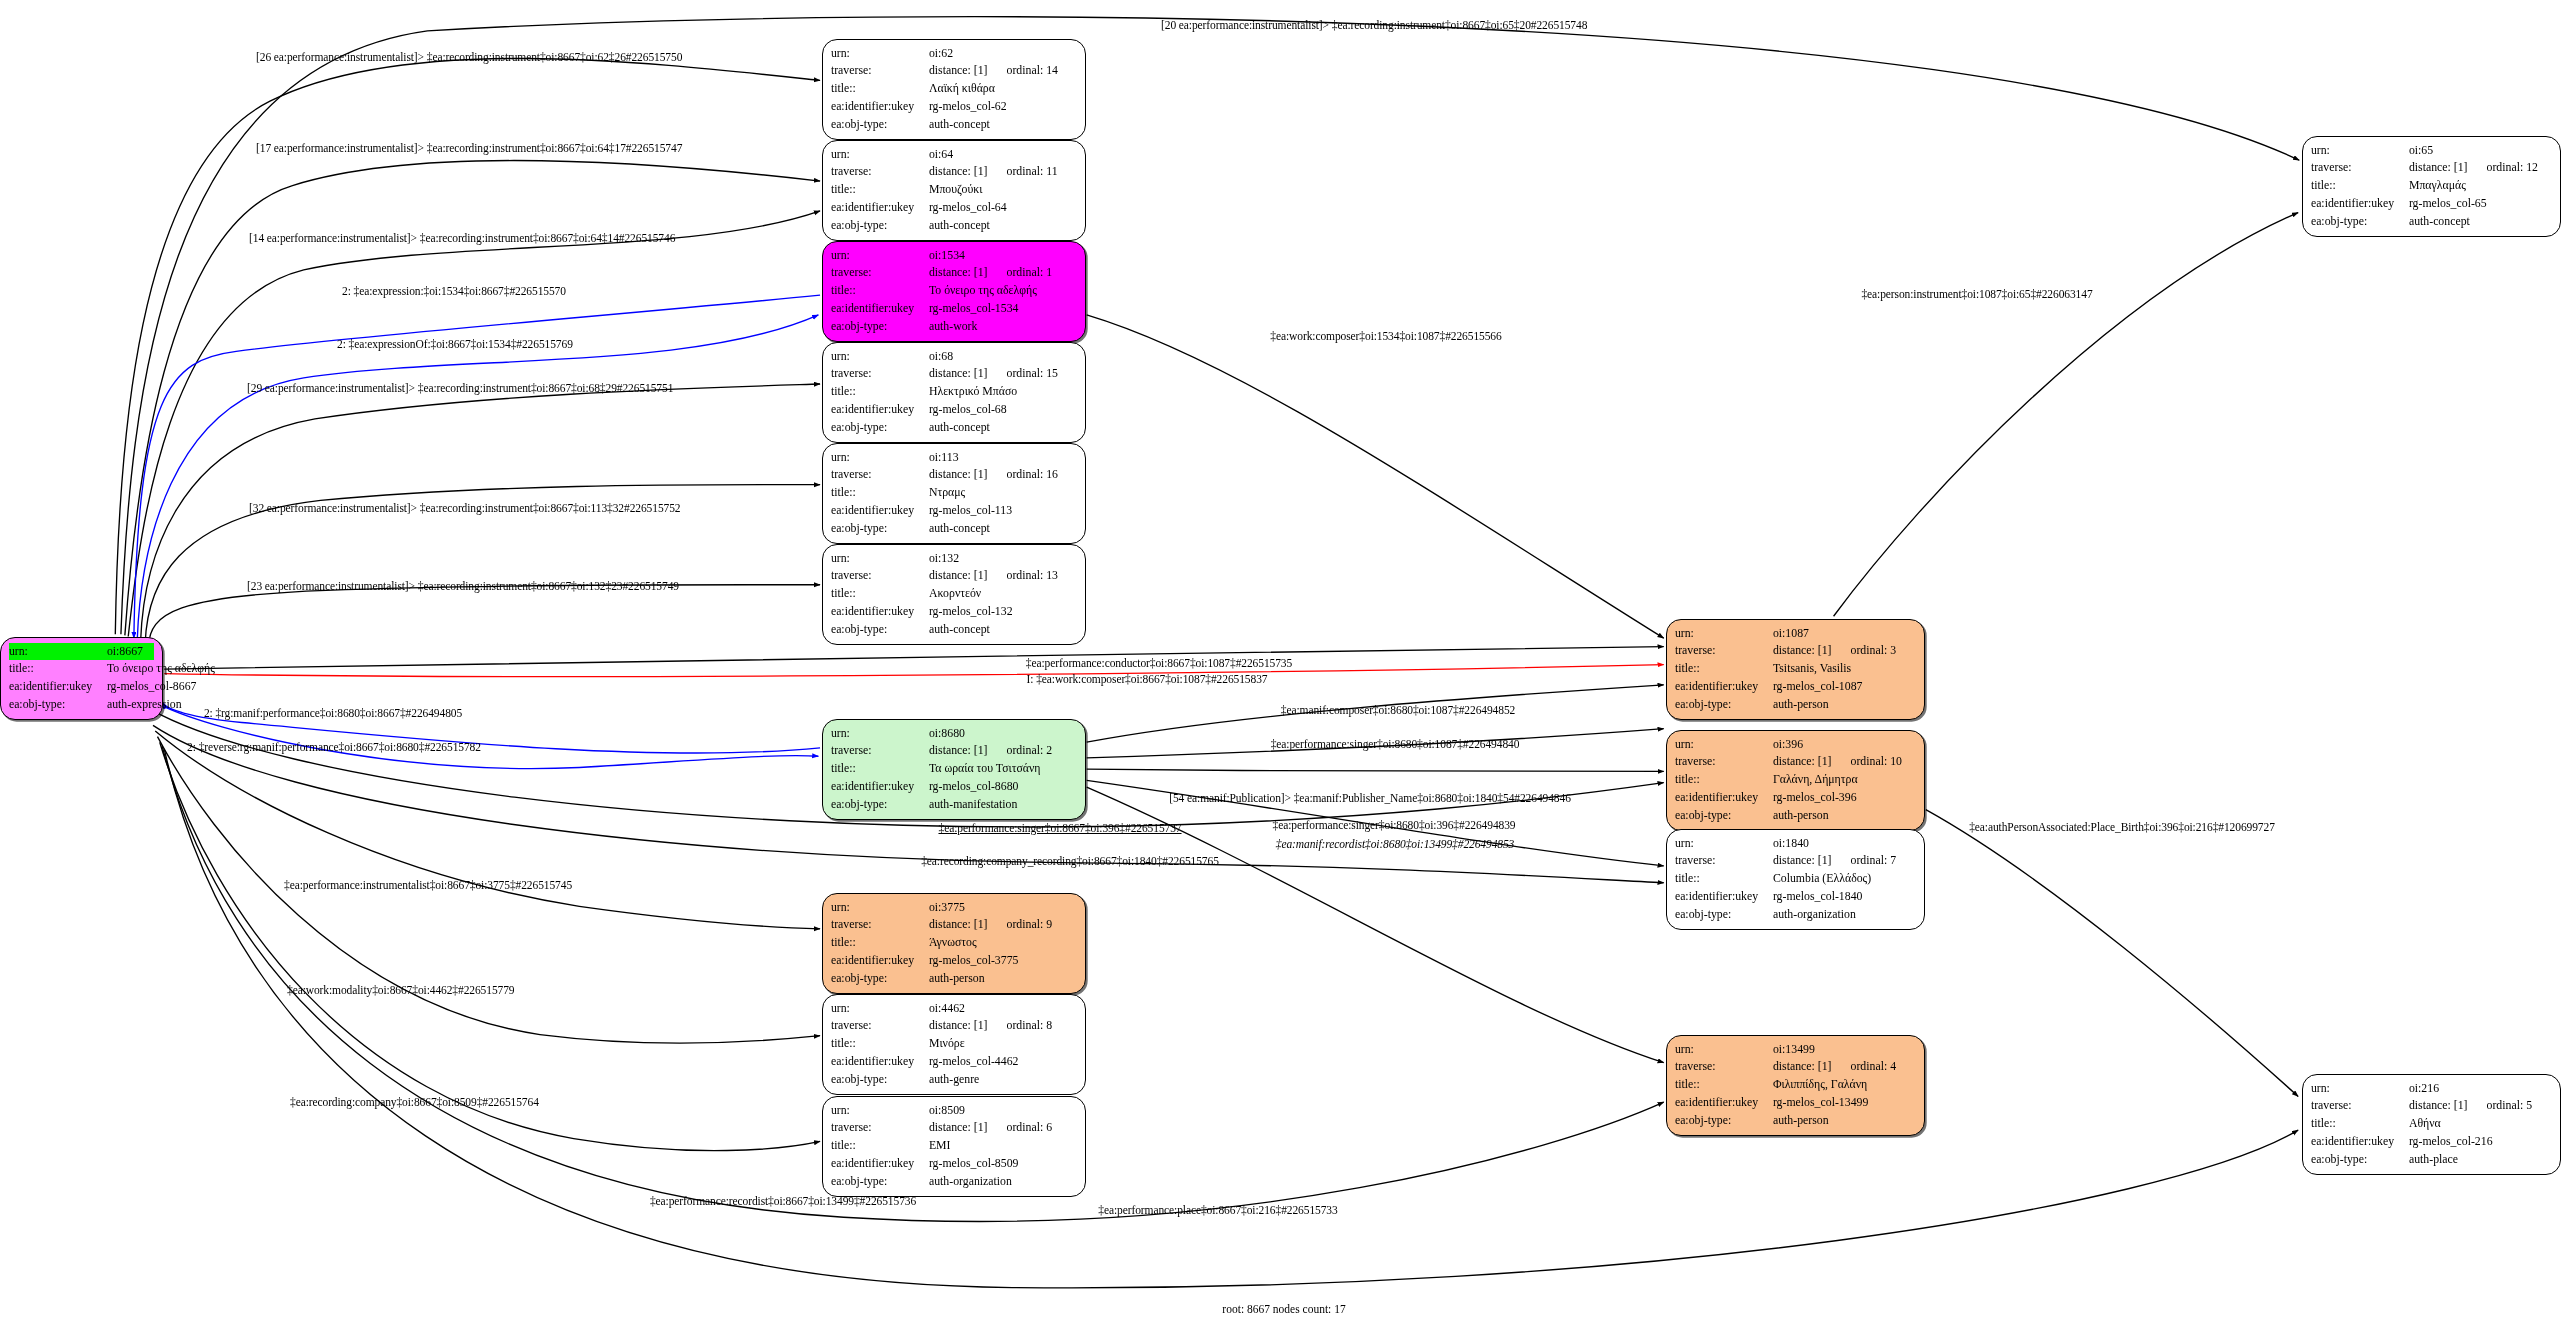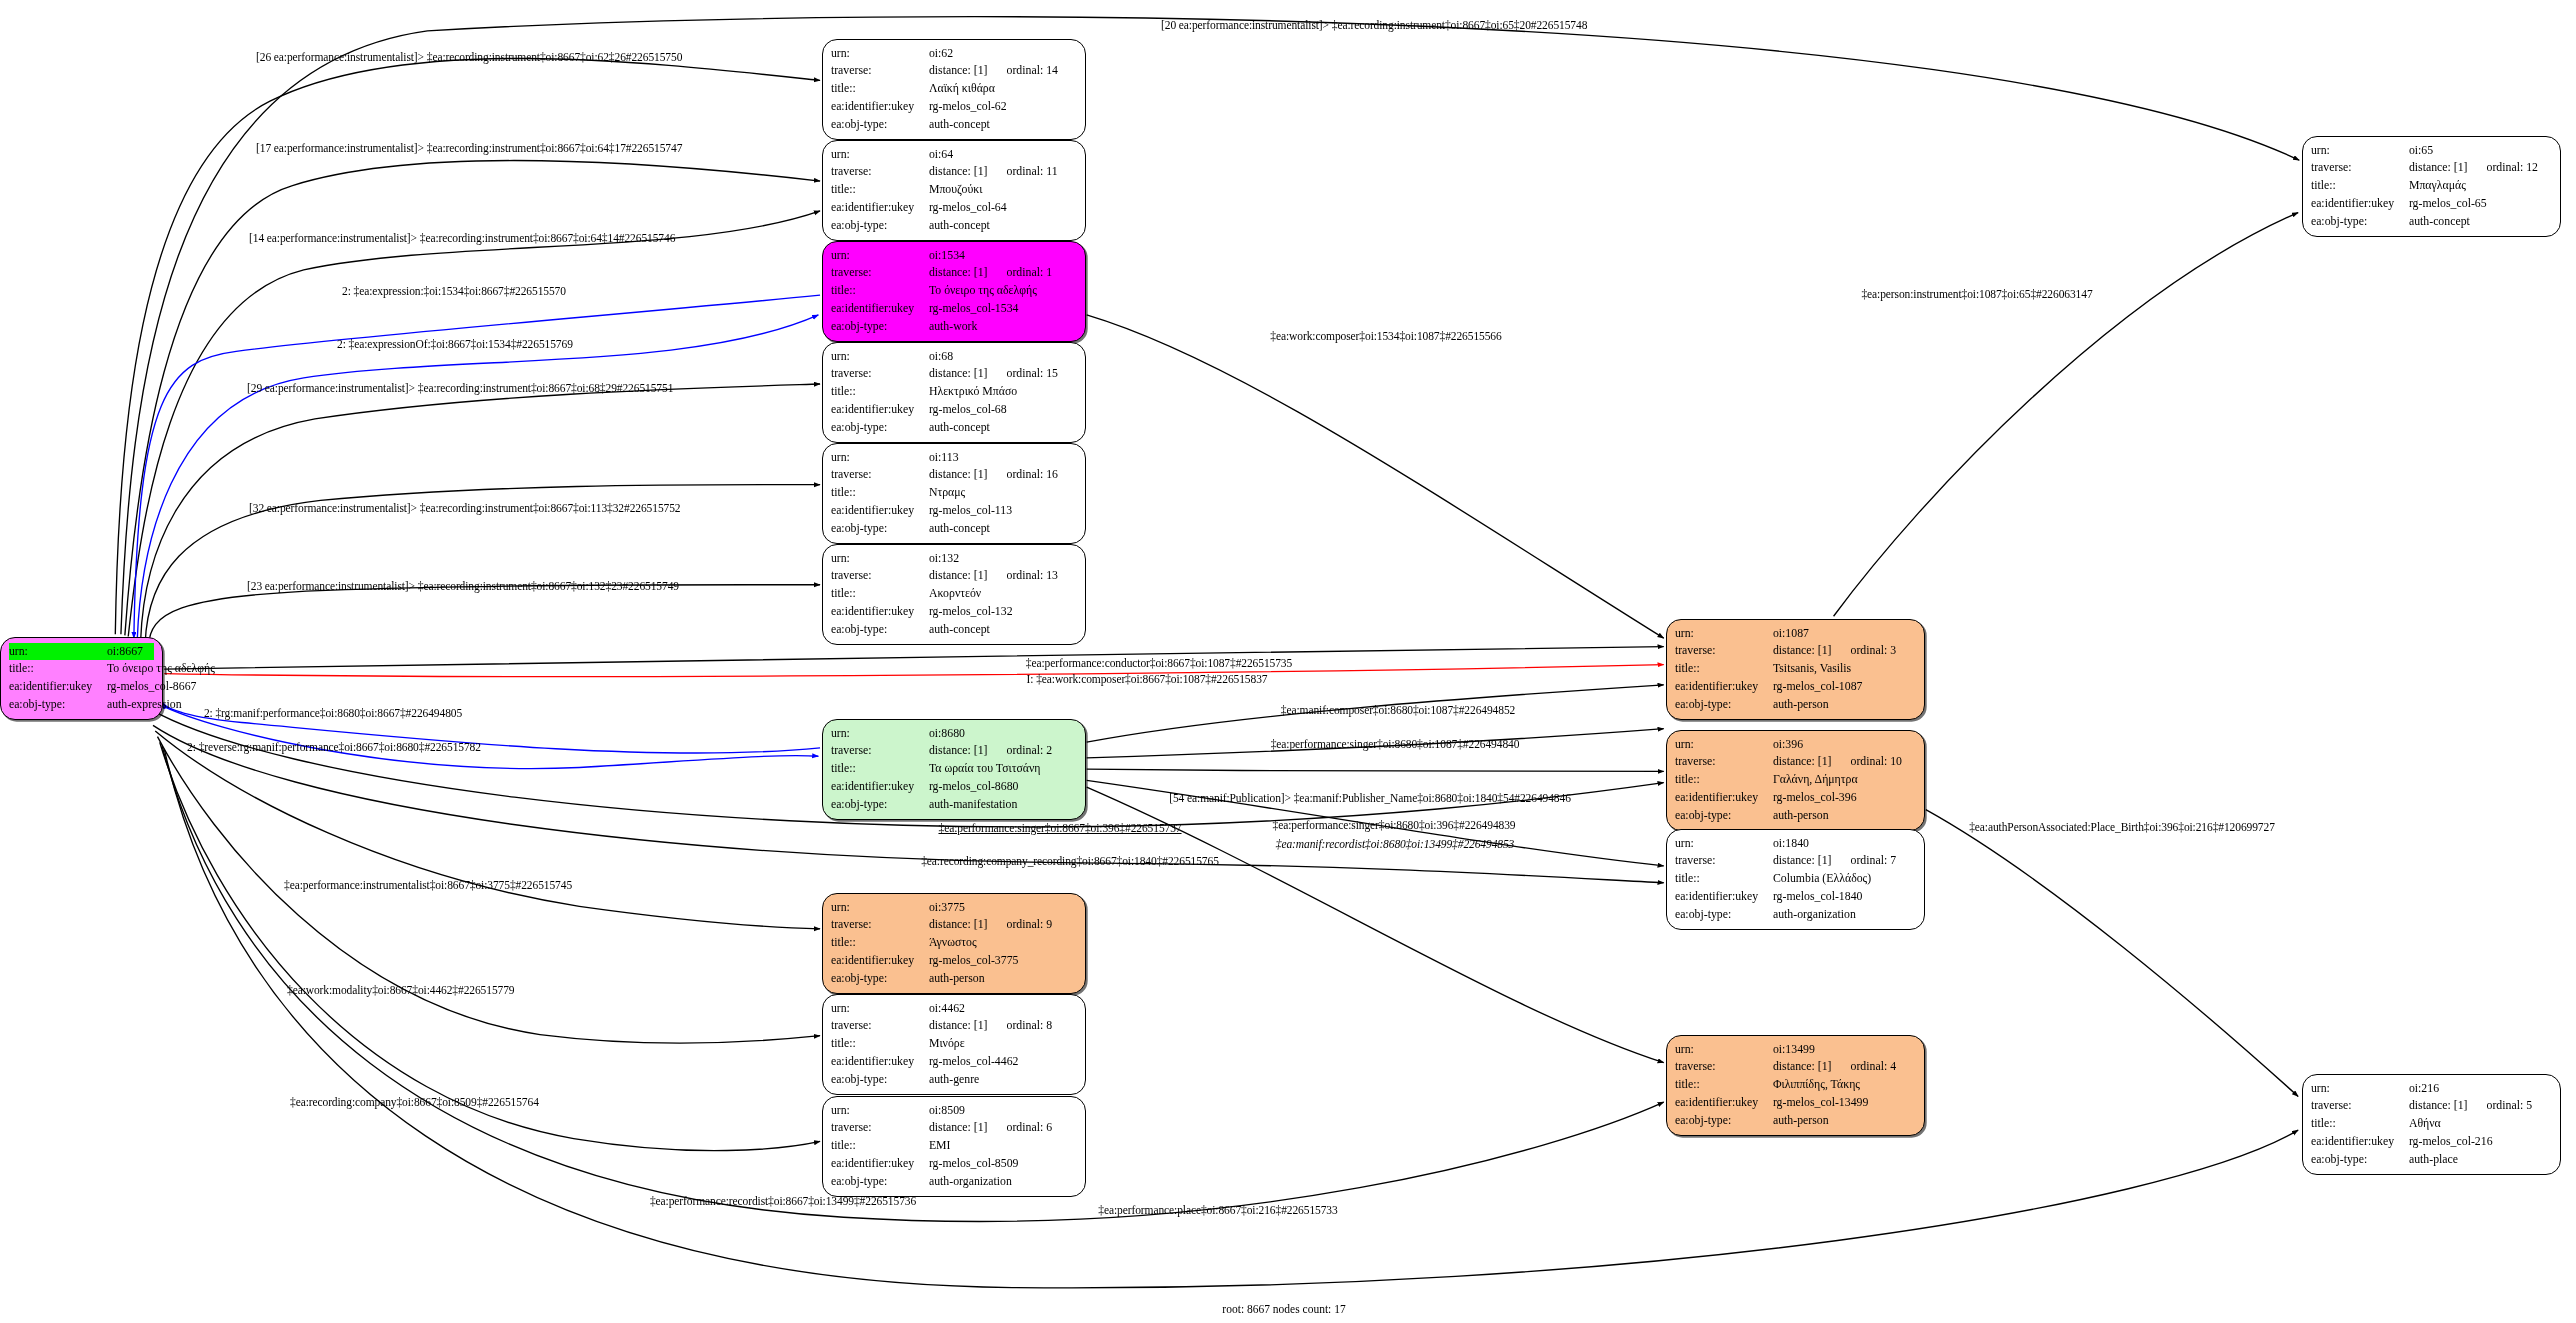--- a/index.html
+++ b/index.html
@@ -378,21 +378,21 @@
         <div class="row">
           <span class="k">urn:</span>
           <span class="v">oi:13499</span>
         </div>
         <div class="row">
           <span class="k">traverse:</span>
           <span class="v"><span>distance: [1]</span><span class="ord">ordinal: 4</span></span>
         </div>
         <div class="row">
           <span class="k">title::</span>
-          <span class="v">Φιλιππίδης, Τάκης</span>
+          <span class="v">Φιλιππίδης, Γαλάνη</span>
         </div>
         <div class="row">
           <span class="k">ea:identifier:ukey</span>
           <span class="v">rg-melos_col-13499</span>
         </div>
         <div class="row">
           <span class="k">ea:obj-type:</span>
           <span class="v">auth-person</span>
         </div>
       </div>

